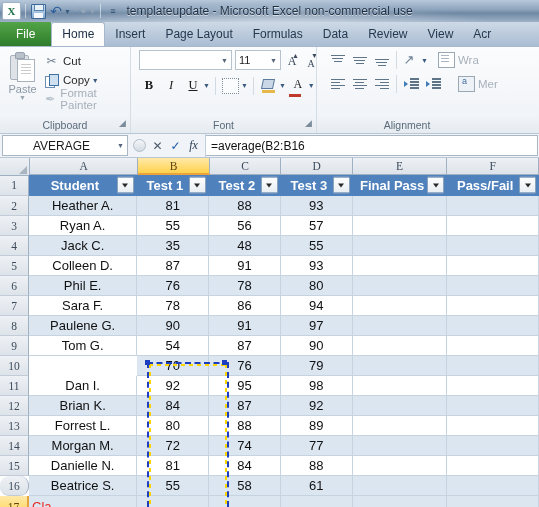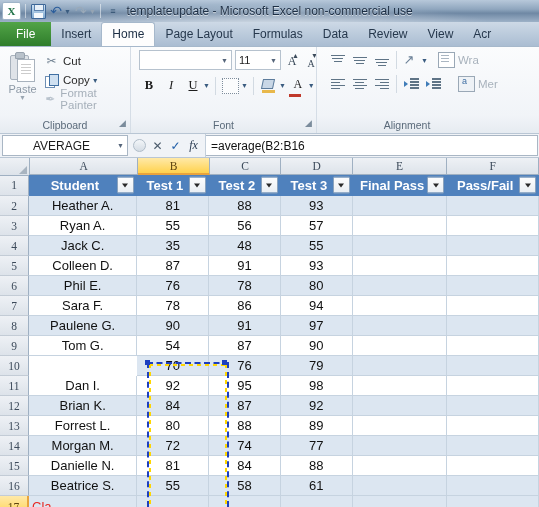--- a/index.html
+++ b/index.html
@@ -263,22 +263,22 @@
       <div class="qicon redo-ic">↷</div>
       <div class="tri dim">▼</div>
       <div class="qsep"></div>
       <div class="qicon" style="font-size:9px;color:#2b4a6b;">≡</div>
     </div>
     <div class="title-text">templateupdate  -  Microsoft Excel non-commercial use</div>
   </div>
 
   <div class="tabbar">
     <div class="tab file">File</div>
+    <div class="tab active">Home</div>
     <div class="tab">Insert</div>
-    <div class="tab active">Home</div>
     <div class="tab">Page Layout</div>
     <div class="tab">Formulas</div>
     <div class="tab">Data</div>
     <div class="tab">Review</div>
     <div class="tab">View</div>
     <div class="tab">Acr</div>
   </div>
 
   <div class="ribbon">
 
@@ -631,21 +631,21 @@
         <div class="gridrow" style="height: 20px;">
           <div class="rowhdr" style="line-height: 20px;">15</div>
           <div class="cell c-name white" style="width: 118px;">Danielle N.</div>
           <div class="cell c-num white" style="width: 78px;">81</div>
           <div class="cell c-num white" style="width: 78px;">84</div>
           <div class="cell c-num white" style="width: 78px;">88</div>
           <div class="cell c-num white" style="width: 103px;"></div>
           <div class="cell c-num white" style="width: 100px;"></div>
         </div>
         <div class="gridrow" style="height: 20px;">
-          <div class="rowhdr" style="line-height: 20px;">16</div>
+          <div class="rowhdr" style="line-height: 20px; border-radius: 9px;">16</div>
           <div class="cell c-name band" style="width: 118px;">Beatrice S.</div>
           <div class="cell c-num band" style="width: 78px;">55</div>
           <div class="cell c-num band" style="width: 78px;">58</div>
           <div class="cell c-num band" style="width: 78px;">61</div>
           <div class="cell c-num band" style="width: 103px;"></div>
           <div class="cell c-num band" style="width: 100px;"></div>
         </div>
       </div>
 
     <div class="gridrow r17" style="height:22px">

